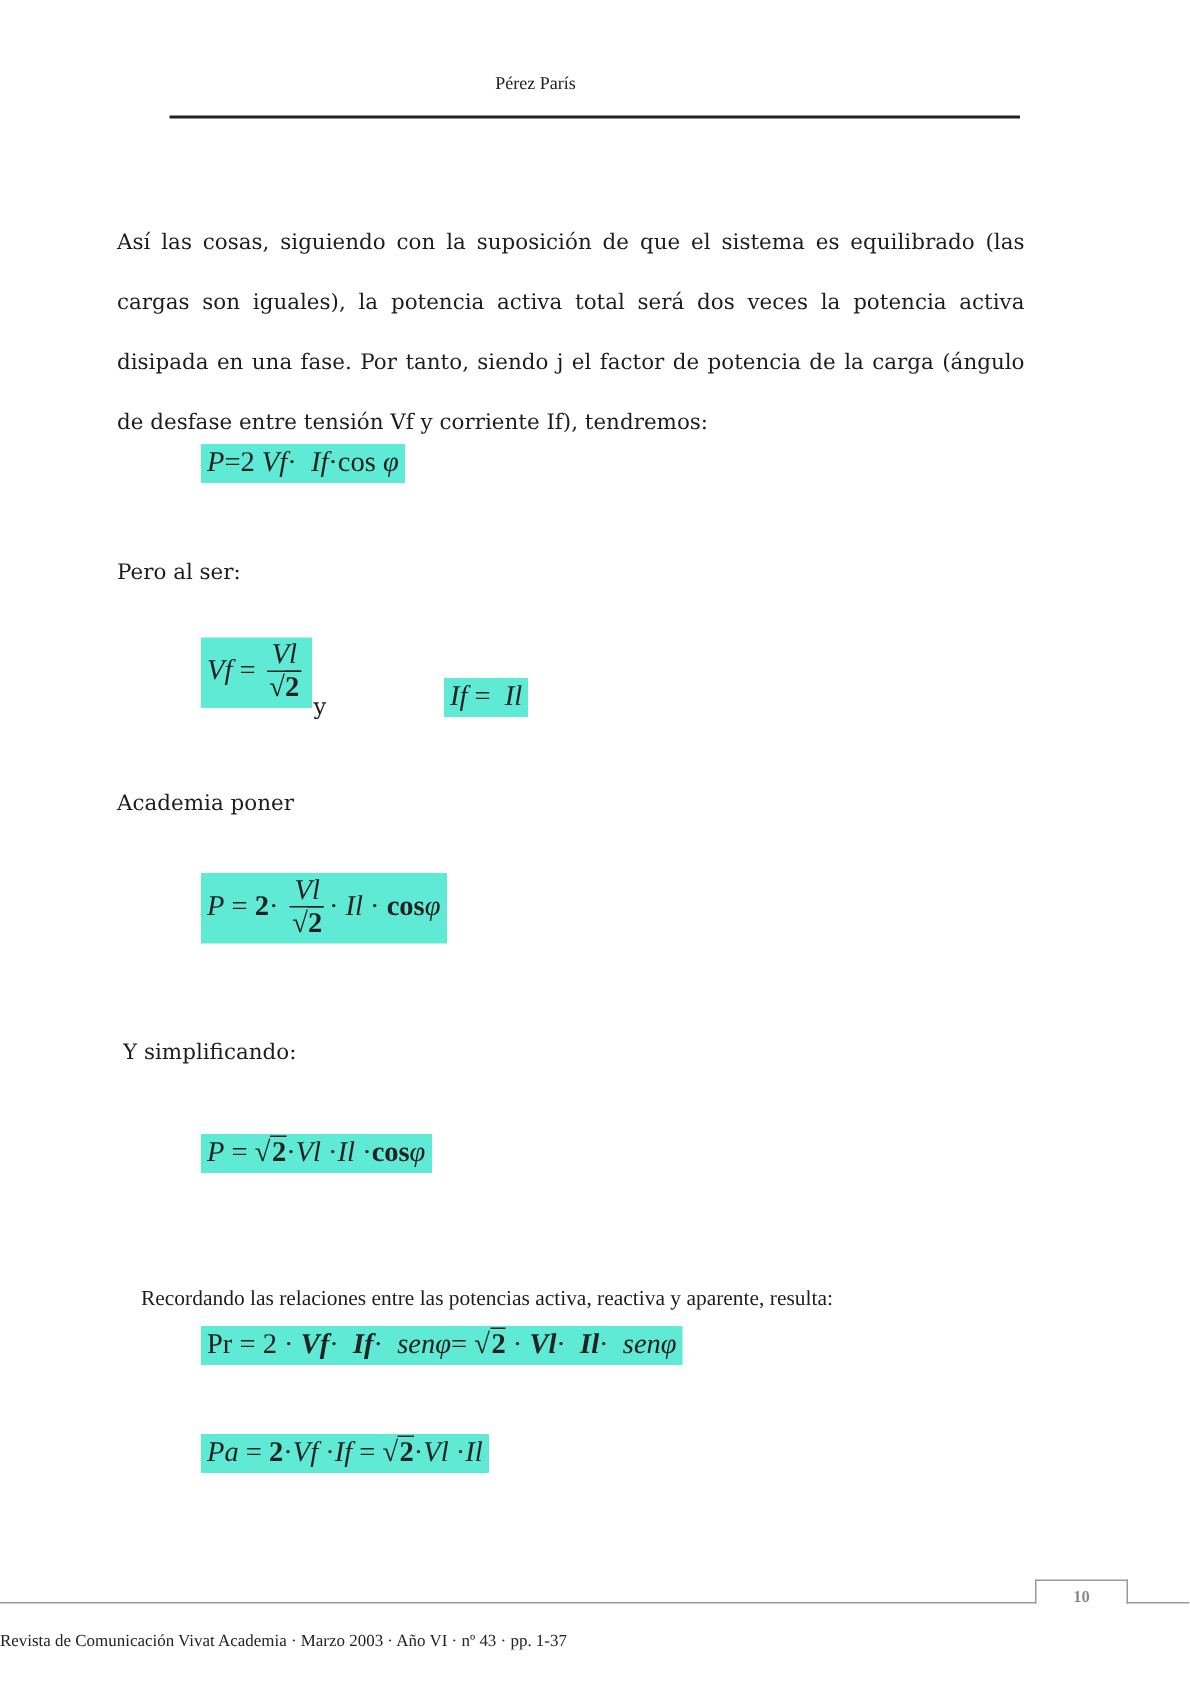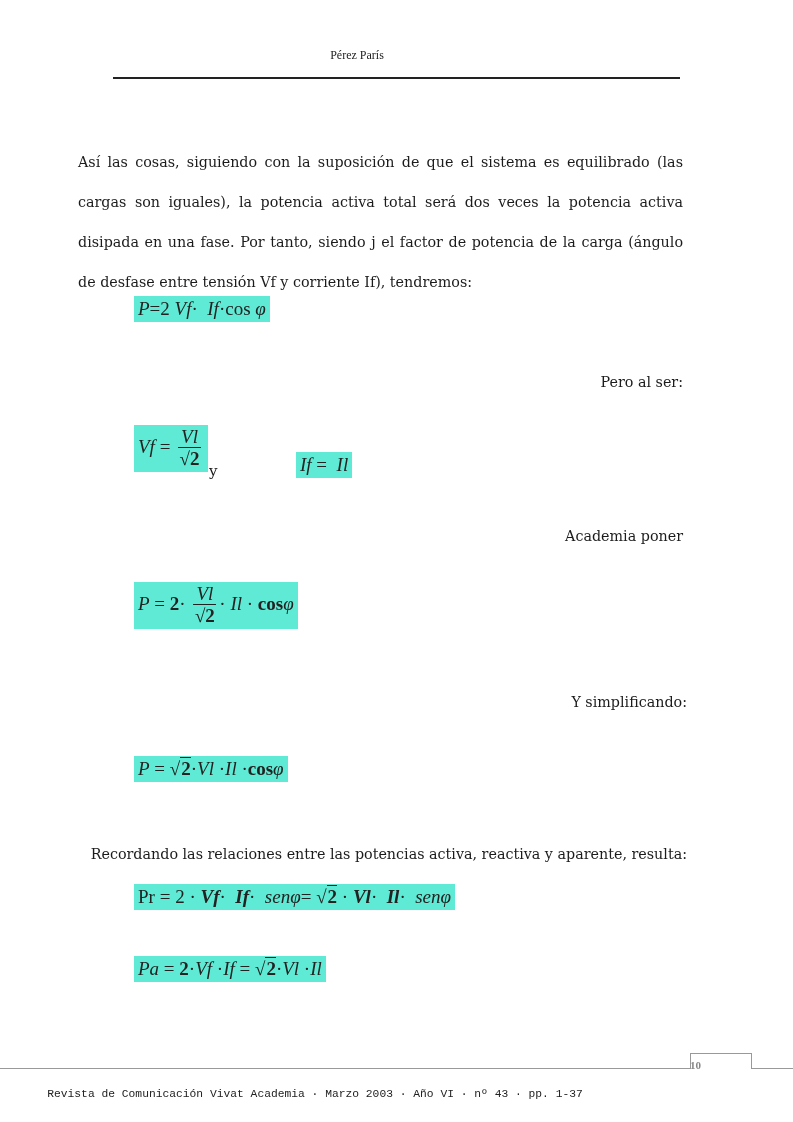--- a/index.html
+++ b/index.html
@@ -13,21 +13,21 @@
     font-family: "Liberation Serif", serif; font-size: 12px; color: #222;
   }
   .header-rule {
     position: absolute; top: 77px; left: 113px; width: 567px; height: 2px; background: #222;
   }
   .para {
     position: absolute; left: 78px; width: 605px;
     font-size: 14.3px; line-height: 40px; text-align: justify; color: #1c1c1c;
     font-family: "DejaVu Serif", serif;
   }
-  .para.one-line { text-align: right; }
+  .para.one-line { text-align: left; }
   .eq {
     position: absolute; left: 94px; background: #5eead4;
     font-family: "Liberation Serif", serif; color: #222; font-size: 19px;
     white-space: nowrap; padding: 2px 4px; margin-left: 40px;
   }
   .eq i { font-style: italic; }
   .eq b { font-weight: bold; }
   .frac { display: inline-flex; flex-direction: column; align-items: center; vertical-align: middle; margin: 0 3px; }
   .frac .num { border-bottom: 1px solid #222; padding: 0 3px; line-height: 20px; font-style: italic; }
   .frac .den { line-height: 22px; font-weight: bold; }
@@ -41,26 +41,26 @@
     position: absolute; top: 1068px; left: 0; width: 691px; height: 1px; background: #999;
   }
   .footer-tab {
     position: absolute; top: 1053px; left: 690px; width: 60px; height: 15px;
     border: 1px solid #999; border-bottom: none; background: #fff;
   }
   .footer-line-right {
     position: absolute; top: 1068px; left: 751px; width: 42px; height: 1px; background: #999;
   }
   .page-number {
-    position: absolute; top: 1059px; left: 690px; width: 62px; 
+    position: absolute; top: 1059px; left: 690px; width: 62px; text-align: center;
     font-family: "Liberation Serif", serif; font-weight: bold; font-size: 11px; color: #888;
   }
   .footer-text {
-    position: absolute; top: 1088px; left: 0; width: 630px; text-align: center;
-    font-family: Liberation Mono, monospace; font-size: 11.3px; color: #222;
+    position: absolute; top: 1088px; left: 0; width: 630px; 
+    font-family: Liberation Serif, serif; font-size: 11.3px; color: #222;
   }
 </style>
 </head>
 <body>
 
 <div class="header-title">Pérez París</div>
 <div class="header-rule"></div>
 
 <p class="para" style="top:142px; margin:0;">Así las cosas, siguiendo con la suposición de que el sistema es equilibrado (las cargas son iguales), la potencia activa total será dos veces la potencia activa disipada en una fase. Por tanto, siendo j el factor de potencia de la carga (ángulo de desfase entre tensión Vf y corriente If), tendremos:</p>
 
@@ -102,21 +102,21 @@
 
 <p class="para one-line" style="top:678px; margin:4px;">Y simplificando:</p>
 
 <div class="eq" style="top:756px;">
   <i>P</i> <span>=</span>
   <span class="sqrt"><span>√</span><span class="rad">2</span></span><span>·</span><i>Vl</i>
   <span>·</span><i>Il</i>
   <span>·</span><b>cos</b><i>φ</i>
 </div>
 
-<p class="para one-line" style="top:830px; margin:4px;">Recordando las relaciones entre las potencias activa, reactiva y aparente, resulta:</p>
+<p class="para one-line" style="top:830px; margin:16px;font-family:Liberation Serif, serif;">Recordando las relaciones entre las potencias activa, reactiva y aparente, resulta:</p>
 
 <div class="eq" style="top:884px;">
   <span>Pr</span> <span>=</span>
   <span>2</span> <span>·</span>
   <b><i>Vf</i></b><span>·</span>&nbsp;
   <b><i>If</i></b><span>·</span>&nbsp;
   <i>sen</i><i>φ</i><span>=</span>
   <span class="sqrt"><span>√</span><span class="rad">2</span></span>
   <span>·</span> <b><i>Vl</i></b><span>·</span>&nbsp;
   <b><i>Il</i></b><span>·</span>&nbsp;

